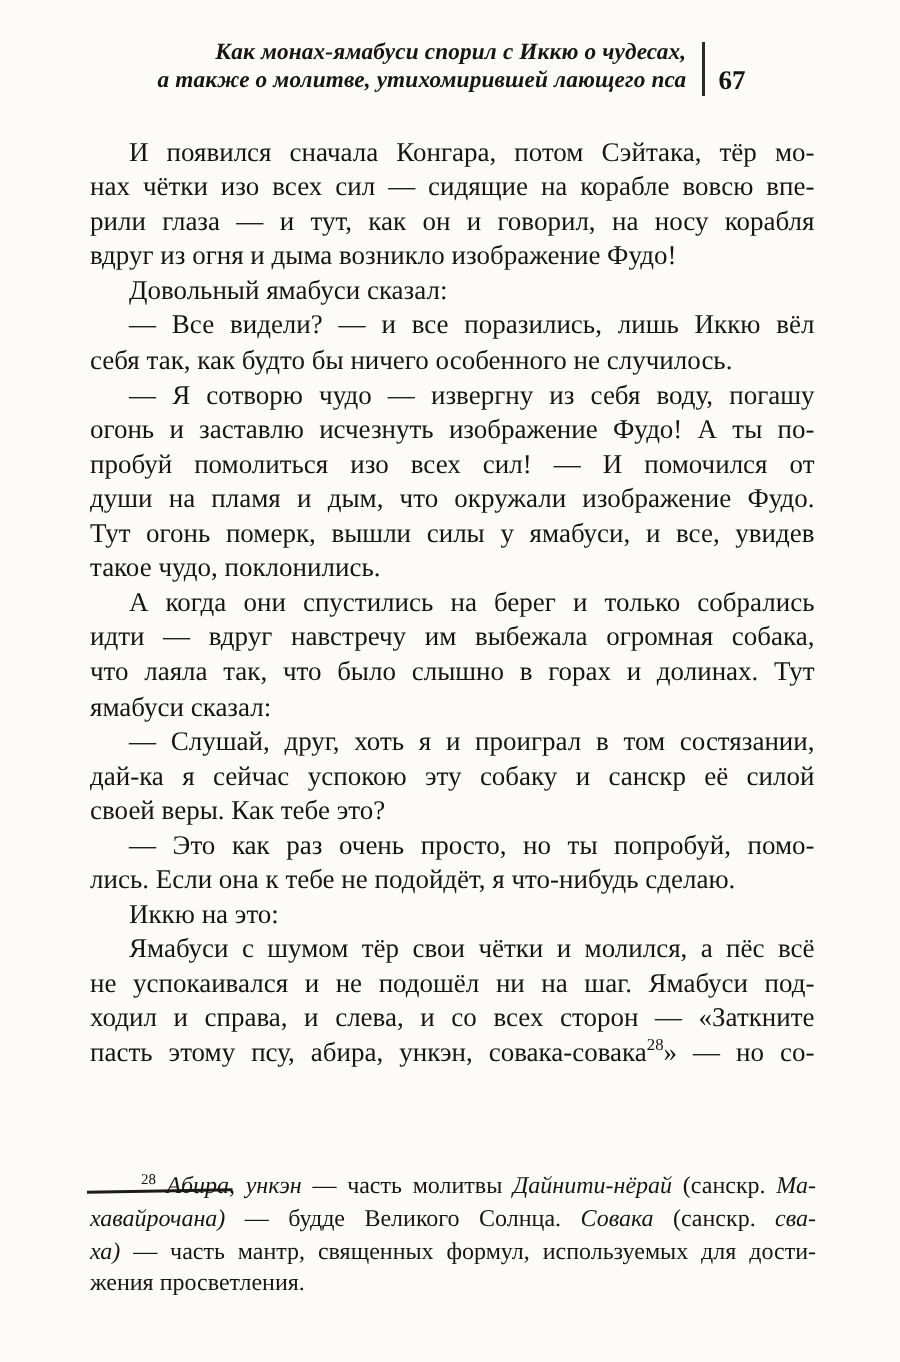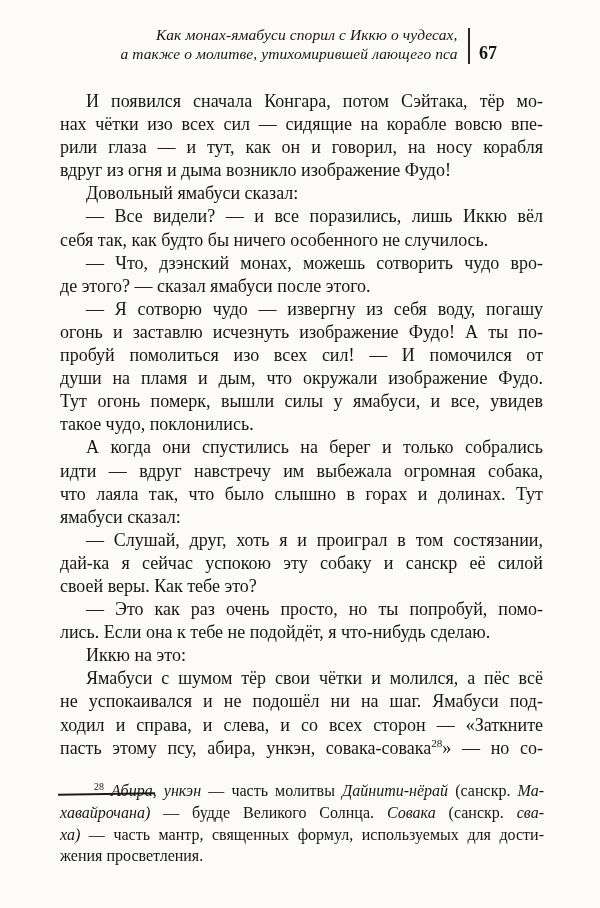--- a/index.html
+++ b/index.html
@@ -12,21 +12,21 @@
     font-family:"Liberation Serif","DejaVu Serif",serif;
     overflow:hidden;
   }
   
   .header {
     position:absolute; top:25px; right:103px;
     display:flex; align-items:center;
   }
   .header-title {
     text-align:right;
-    font-style:italic; font-weight:normal;
+    font-style:italic; font-weight:bold;
     font-size:15.5px; line-height:18.5px;
     letter-spacing:0.1px;
   }
   .header-divider {
     width:2.5px; height:36px;
     background:#2b2a28;
     margin:2px 9px 0 10px;
   }
   .header-page-num {
     font-weight:bold; font-size:18px;
@@ -86,24 +86,20 @@
         <div class="line last"><span>вдруг из огня и дыма возникло изображение Фудо!</span></div>
       </div>
       <div>
         <div class="line indent last"><span>Довольный ямабуси сказал:</span></div>
       </div>
       <div>
         <div class="line indent"><span>— Все видели? — и все поразились, лишь Иккю вёл</span></div>
         <div class="line last"><span>себя так, как будто бы ничего особенного не случилось.</span></div>
       </div>
       <div>
-        <div class="line indent"><span>— Что, дзэнский монах, можешь сотворить чудо вро-</span></div>
-        <div class="line last"><span>де этого? — сказал ямабуси после этого.</span></div>
-      </div>
-      <div>
         <div class="line indent"><span>— Я сотворю чудо — извергну из себя воду, погашу</span></div>
         <div class="line"><span>огонь и заставлю исчезнуть изображение Фудо! А ты по-</span></div>
         <div class="line"><span>пробуй помолиться изо всех сил! — И помочился от</span></div>
         <div class="line"><span>души на пламя и дым, что окружали изображение Фудо.</span></div>
         <div class="line"><span>Тут огонь померк, вышли силы у ямабуси, и все, увидев</span></div>
         <div class="line last"><span>такое чудо, поклонились.</span></div>
       </div>
       <div>
         <div class="line indent"><span>А когда они спустились на берег и только собрались</span></div>
         <div class="line"><span>идти — вдруг навстречу им выбежала огромная собака,</span></div>

